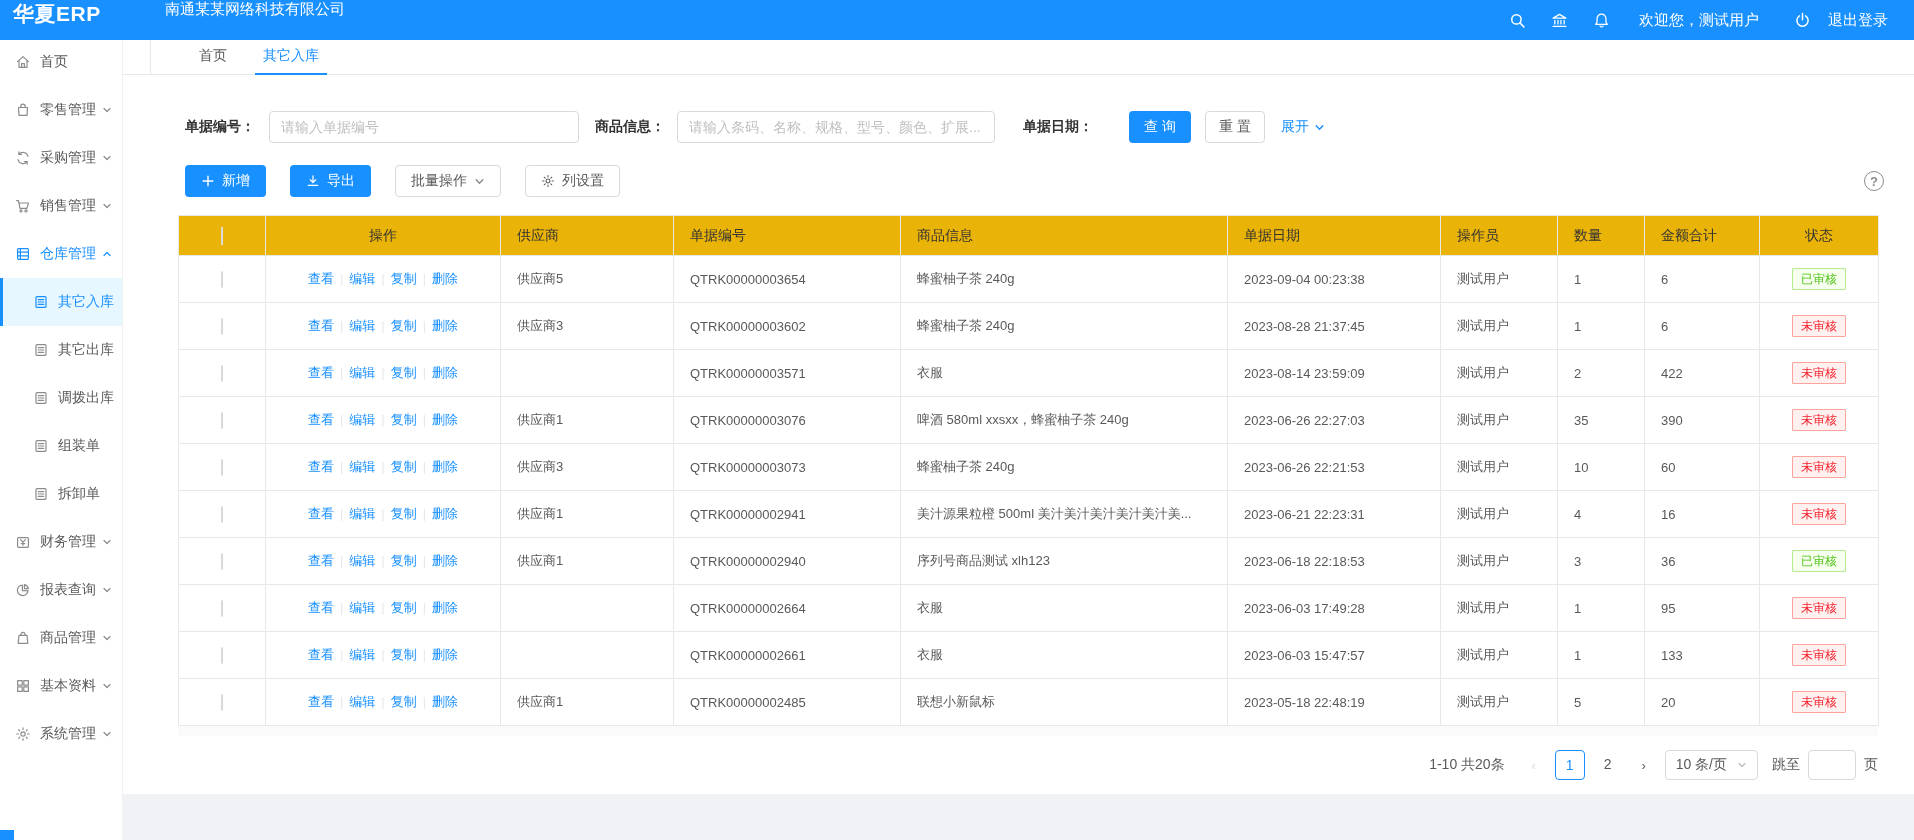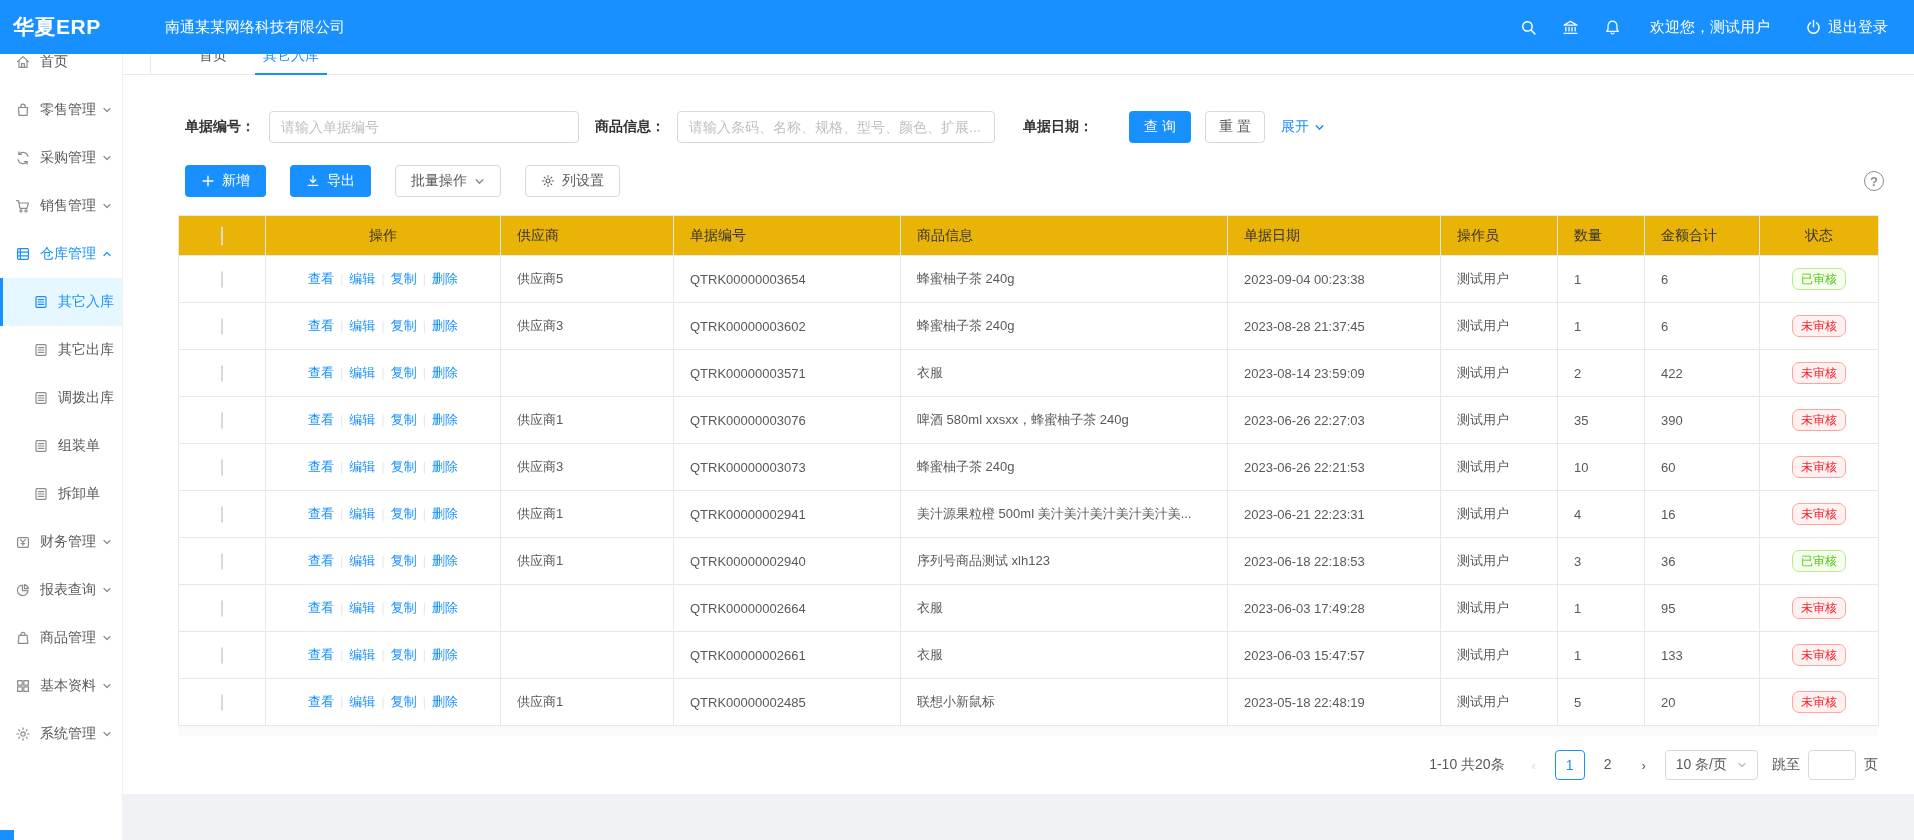--- a/index.html
+++ b/index.html
@@ -6,27 +6,27 @@
   html,body { width:1914px; height:840px; overflow:hidden; }
   body {
     position:relative; background:#fff;
     font-family:"Liberation Sans","DejaVu Sans",sans-serif;
     font-size:14px; color:#595959;
     --primary:#1890ff;
   }
   svg { display:block; }
 
   
-  .top-header { position:absolute; top:0; left:0; right:0; height:54px; background:var(--primary); display:flex; align-items:center; z-index:5; }
+  .top-header { position:absolute; top:0; left:0; right:0; height:40px; background:var(--primary); display:flex; z-index:5; }
   .logo { width:123px; padding-left:13px; color:#fff; font-size:21px; font-weight:bold; letter-spacing:.5px; white-space:nowrap; }
   .company { color:#fff; font-size:15px; margin-left:42px; }
   .header-right { margin-left:auto; display:flex; align-items:center; gap:25px; padding-right:26px; color:#fff; }
   .hicon { width:17px; height:17px; cursor:pointer; }
   .welcome { font-size:15px; margin-left:4px; white-space:nowrap; }
-  .logout { display:flex; align-items:center; gap:6px; font-size:15px; margin-left:10px; cursor:pointer; white-space:nowrap; }
+  .logout { display:flex; align-items:center; gap:17px; font-size:15px; margin-left:10px; cursor:pointer; white-space:nowrap; }
 
   
   .sidebar { position:absolute; top:38px; left:0; bottom:0; width:123px; background:#fff; border-right:1px solid #f0f0f0; z-index:4; }
   .menu { padding-top:0; }
   .menu-item { position:relative; height:48px; display:flex; align-items:center; padding-left:15px; color:#595959; cursor:pointer; }
   .menu-item .mi-icon { width:16px; height:16px; margin-right:9px; color:#8c8c8c; flex:0 0 16px; }
   .menu-item .mi-label { font-size:14px; white-space:nowrap; }
   .menu-item .mi-arrow { position:absolute; right:10px; width:10px; height:10px; color:#8c8c8c; }
   .menu-item.parent-active { color:var(--primary); }
   .menu-item.parent-active .mi-icon, .menu-item.parent-active .mi-arrow { color:var(--primary); }
@@ -72,21 +72,21 @@
   
   .table-wrap { margin:18px 36px 0 55px; }
   table { width:1700px; border-collapse:collapse; table-layout:fixed; }
   th,td { border:1px solid #e8e8e8; font-size:13px; color:#595959; overflow:hidden; white-space:nowrap; text-overflow:ellipsis; }
   thead th { height:40px; background:#eab308; font-weight:500; color:#333; font-size:14px; text-align:left; padding:0 16px; }
   thead th.c, td.c { text-align:center; padding:0 4px; }
   tbody td { height:47px; padding:0 16px; background:#fff; }
   .chkbox { width:16px; height:16px; border:1px solid #d9d9d9; border-radius:2px; background:#fff; margin:0 auto; cursor:pointer; }
   .op-link { color:var(--primary); cursor:pointer; }
   .op-sep { color:#e8e8e8; margin:0 6px; }
-  .badge { display:inline-block; font-size:12px; line-height:18px; padding:1px 8px; border-radius:7px; border:1px solid; }
+  .badge { display:inline-block; font-size:12px; line-height:18px; padding:1px 8px; border-radius:1px; border:1px solid; }
   .badge.approved { color:#52c41a; border-color:#b7eb8f; background:#f6ffed; }
   .badge.pending  { color:#f5222d; border-color:#ffa39e; background:#fff1f0; }
   .scroll-strip { width:1700px; height:10px; background:#fafafa; }
 
   
   .pagination { margin:14px 36px 0 0; display:flex; justify-content:flex-end; align-items:center; gap:8px; font-size:14px; color:#595959; }
   .pg-summary { margin-right:8px; }
   .pg-arrow { width:26px; text-align:center; cursor:pointer; font-size:13px; }
   .pg-arrow.disabled { color:#d9d9d9; cursor:default; }
   .pg-num { min-width:30px; height:30px; line-height:28px; text-align:center; border-radius:4px; cursor:pointer; }

